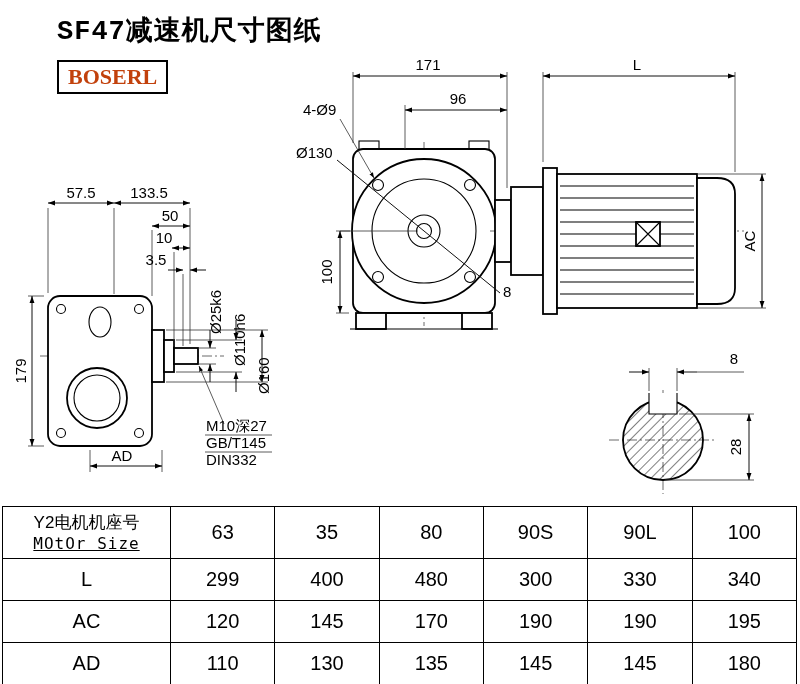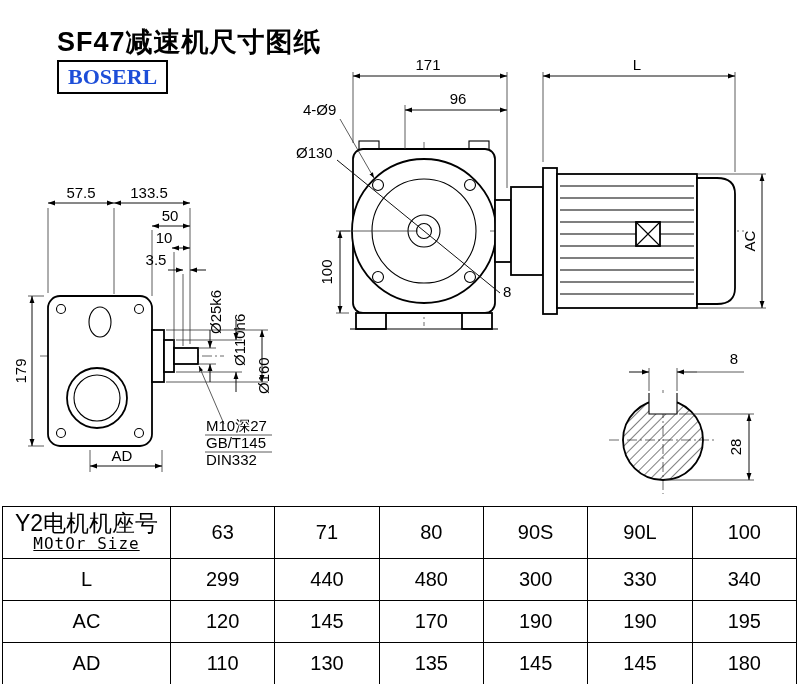--- a/index.html
+++ b/index.html
@@ -1,35 +1,35 @@
 <!DOCTYPE html>
 <html><head>
 <meta charset="utf-8">
 <style>
   html,body{margin:0;padding:0;background:#fff;}
   body{width:800px;height:684px;position:relative;overflow:hidden;
        font-family:"Liberation Sans",sans-serif;color:#000;}
-  .title{position:absolute;left:57px;top:24px;font-size:27px;font-weight:bold;
-         letter-spacing:1px;font-family:Liberation Sans, sans-serif;}
+  .title{position:absolute;left:57px;top:12px;font-size:27px;font-weight:bold;
+         letter-spacing:1px;font-family:Liberation Mono, monospace;}
   .brand{position:absolute;left:57px;top:60px;border:2px solid #000;
          padding:0 9px;font-family:"Liberation Serif",serif;font-size:22px;
-         font-weight:700;color:#1d4ed8;line-height:30px;}
+         font-weight:700;color:#c2410c;line-height:30px;}
   svg{position:absolute;left:0;top:0;}
   svg text{font-family:"Liberation Sans",sans-serif;fill:#000;font-size:15px;}
   .outline{fill:#fff;stroke:#000;stroke-width:1.8;}
   .thin{fill:none;stroke:#000;stroke-width:1.1;}
   .dim{stroke:#111;stroke-width:1;fill:none;}
   .ext{stroke:#333;stroke-width:0.8;fill:none;}
   .cl{stroke:#444;stroke-width:0.8;fill:none;stroke-dasharray:10 3 2 3;}
   table.dims{position:absolute;left:2px;top:506px;width:795px;height:177px;
              border-collapse:collapse;table-layout:fixed;}
   table.dims td,table.dims th{border:1.5px solid #000;text-align:center;
              vertical-align:middle;font-size:20px;font-weight:normal;padding:0;}
   table.dims th.rowhead{width:167px;}
-  .hd1{font-size:23px;line-height:22px;}
+  .hd1{font-size:17px;line-height:22px;}
   .hd2{font-size:16px;line-height:20px;text-decoration:underline;
        font-family:"DejaVu Sans Mono",monospace;letter-spacing:1px;}
   .rowlabel{font-size:20px;}
 </style>
 </head>
 <body>
 
 <div class="title">SF47减速机尺寸图纸</div>
 <div class="brand">BOSERL</div>
 
@@ -177,30 +177,30 @@
 </svg>
 
 <table class="dims">
   <tbody>
       <tr style="height:52px;">
     <th class="rowhead">
       <div class="hd1">Y2电机机座号</div>
       <div class="hd2">MOtOr Size</div>
     </th>
     <td>63</td>
-    <td>71</td>
+    <td>35</td>
     <td>80</td>
     <td>90S</td>
     <td>90L</td>
     <td>100</td>
   </tr>
   <tr style="height:42px;">
     <th class="rowhead rowlabel">L</th>
     <td>299</td>
-    <td>440</td>
+    <td>400</td>
     <td>480</td>
     <td>300</td>
     <td>330</td>
     <td>340</td>
   </tr>
   <tr style="height:42px;">
     <th class="rowhead rowlabel">AC</th>
     <td>120</td>
     <td>145</td>
     <td>170</td>

